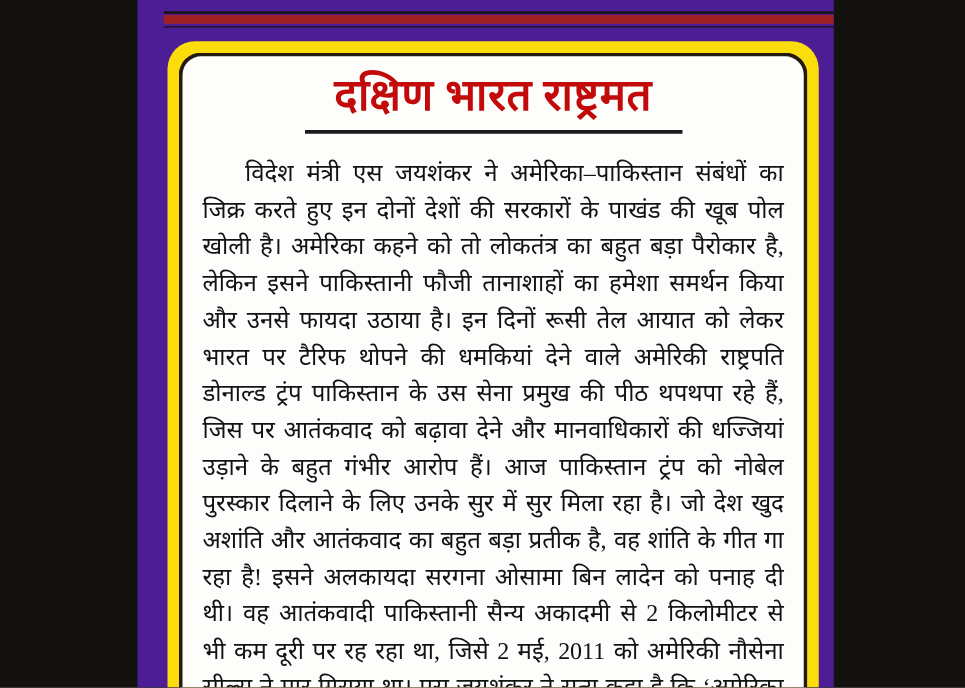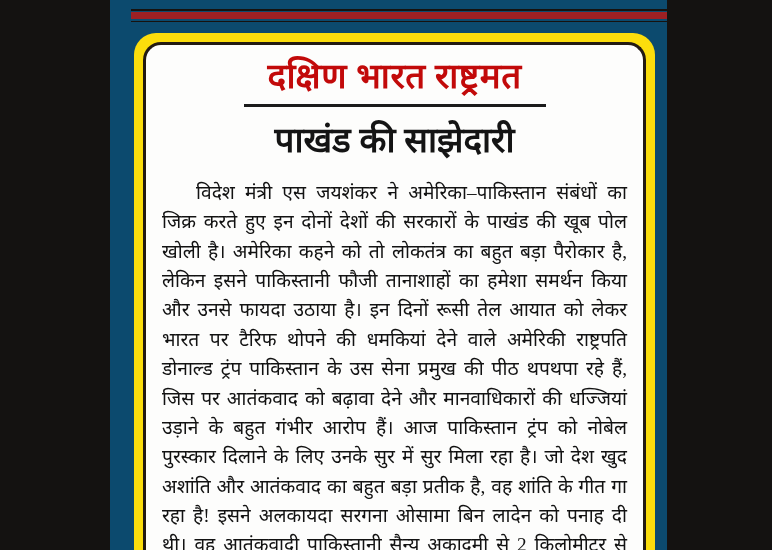--- a/index.html
+++ b/index.html
@@ -23,21 +23,21 @@
     background: #141211;
   }
 
   
   .page {
     position: absolute;
     left: 110px;
     top: 0;
     width: 557px;
     height: 550px;
-    background: #0c4a6e;
+    background: #4c1d95;
     overflow: hidden;
   }
 
   
   .toprules {
     position: absolute;
     left: 21px;
     top: 9px;
     width: 536px;
     height: 16px;
@@ -148,21 +148,20 @@
       <div class="rule-thin-bottom"></div>
     </div>
 
     <div class="yellow-frame">
       <div class="inner-panel">
 
         <div class="masthead">दक्षिण भारत राष्ट्रमत</div>
 
         <div class="masthead-rule"></div>
 
-        <div class="headline">पाखंड की साझेदारी</div>
 
         <div class="article-body">
           <p>विदेश मंत्री एस जयशंकर ने अमेरिका–पाकिस्तान संबंधों का जिक्र करते हुए इन दोनों देशों की सरकारों के पाखंड की खूब पोल खोली है। अमेरिका कहने को तो लोकतंत्र का बहुत बड़ा पैरोकार है, लेकिन इसने पाकिस्तानी फौजी तानाशाहों का हमेशा समर्थन किया और उनसे फायदा उठाया है। इन दिनों रूसी तेल आयात को लेकर भारत पर टैरिफ थोपने की धमकियां देने वाले अमेरिकी राष्ट्रपति डोनाल्ड ट्रंप पाकिस्तान के उस सेना प्रमुख की पीठ थपथपा रहे हैं, जिस पर आतंकवाद को बढ़ावा देने और मानवाधिकारों की धज्जियां उड़ाने के बहुत गंभीर आरोप हैं। आज पाकिस्तान ट्रंप को नोबेल पुरस्कार दिलाने के लिए उनके सुर में सुर मिला रहा है। जो देश खुद अशांति और आतंकवाद का बहुत बड़ा प्रतीक है, वह शांति के गीत गा रहा है! इसने  अलकायदा सरगना ओसामा बिन लादेन को पनाह दी थी। वह आतंकवादी पाकिस्तानी सैन्य अकादमी से 2 किलोमीटर से भी कम दूरी पर रह रहा था, जिसे 2 मई, 2011 को अमेरिकी नौसेना सील्स ने मार गिराया था। एस जयशंकर ने सत्य कहा है कि ‘अमेरिका और पाकिस्तान का एक–दूसरे के साथ इतिहास रहा है। उस</p>
         </div>
 
       </div>
     </div>
 
   </div>
 </div>

